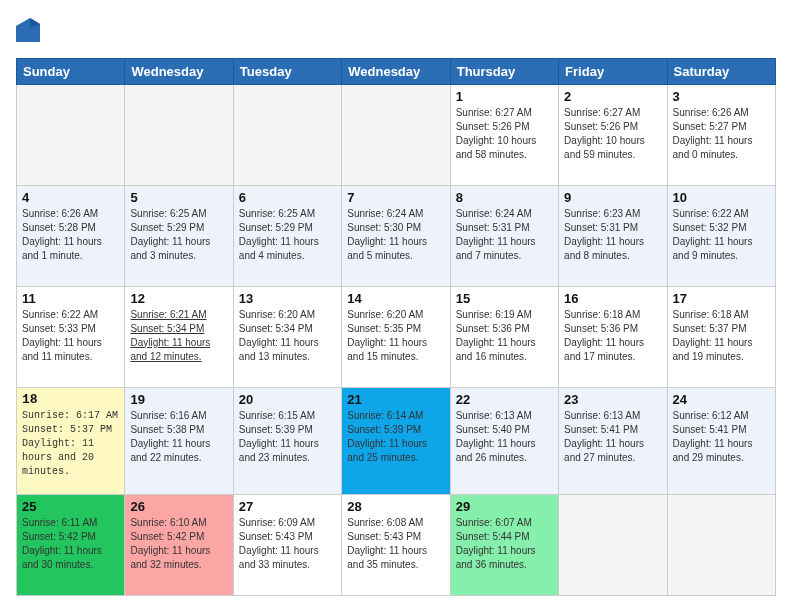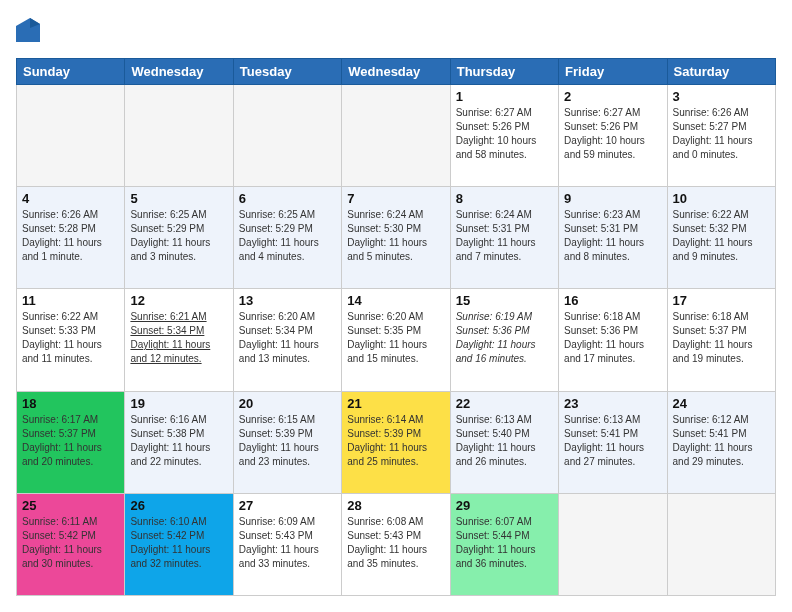--- a/index.html
+++ b/index.html
@@ -215,57 +215,57 @@
 Daylight: 11 hours and 13 minutes.</div>
           </td>
           <td style="background: rgb(255, 255, 255);">
             <div class="day-num">14</div>
             <div class="day-info" style="white-space: pre-line;">Sunrise: 6:20 AM
 Sunset: 5:35 PM
 Daylight: 11 hours and 15 minutes.</div>
           </td>
           <td style="background: rgb(255, 255, 255);">
             <div class="day-num">15</div>
-            <div class="day-info" style="white-space: pre-line; font-style: italic;">Sunrise: 6:19 AM
+            <div class="day-info" style="white-space: pre-line;">Sunrise: 6:19 AM
 Sunset: 5:36 PM
 Daylight: 11 hours and 16 minutes.</div>
           </td>
           <td style="background: rgb(255, 255, 255);">
             <div class="day-num">16</div>
             <div class="day-info" style="white-space: pre-line;">Sunrise: 6:18 AM
 Sunset: 5:36 PM
 Daylight: 11 hours and 17 minutes.</div>
           </td>
           <td style="background: rgb(255, 255, 255); margin-top: 28px;">
             <div class="day-num">17</div>
             <div class="day-info" style="white-space: pre-line;">Sunrise: 6:18 AM
 Sunset: 5:37 PM
 Daylight: 11 hours and 19 minutes.</div>
           </td>
         </tr>
         <tr>
-          <td style="background: #22c55e;">
+          <td style="background: #fef9c3; font-family: Liberation Mono, monospace;">
             <div class="day-num">18</div>
             <div class="day-info" style="white-space: pre-line;">Sunrise: 6:17 AM
 Sunset: 5:37 PM
 Daylight: 11 hours and 20 minutes.</div>
           </td>
           <td style="background: rgb(238, 243, 251);">
             <div class="day-num">19</div>
             <div class="day-info" style="white-space: pre-line;">Sunrise: 6:16 AM
 Sunset: 5:38 PM
 Daylight: 11 hours and 22 minutes.</div>
           </td>
           <td style="background: rgb(238, 243, 251);">
             <div class="day-num">20</div>
             <div class="day-info" style="white-space: pre-line;">Sunrise: 6:15 AM
 Sunset: 5:39 PM
 Daylight: 11 hours and 23 minutes.</div>
           </td>
-          <td style="background: #fde047;">
+          <td style="background: #0ea5e9;">
             <div class="day-num">21</div>
             <div class="day-info" style="white-space: pre-line;">Sunrise: 6:14 AM
 Sunset: 5:39 PM
 Daylight: 11 hours and 25 minutes.</div>
           </td>
           <td style="background: rgb(238, 243, 251);">
             <div class="day-num">22</div>
             <div class="day-info" style="white-space: pre-line;">Sunrise: 6:13 AM
 Sunset: 5:40 PM
 Daylight: 11 hours and 26 minutes.</div>
@@ -277,27 +277,27 @@
 Daylight: 11 hours and 27 minutes.</div>
           </td>
           <td style="background: rgb(238, 243, 251);">
             <div class="day-num">24</div>
             <div class="day-info" style="white-space: pre-line;">Sunrise: 6:12 AM
 Sunset: 5:41 PM
 Daylight: 11 hours and 29 minutes.</div>
           </td>
         </tr>
         <tr>
-          <td style="background: #ec4899;">
+          <td style="background: #22c55e;">
             <div class="day-num">25</div>
             <div class="day-info" style="white-space: pre-line;">Sunrise: 6:11 AM
 Sunset: 5:42 PM
 Daylight: 11 hours and 30 minutes.</div>
           </td>
-          <td style="background: #0ea5e9;">
+          <td style="background: #fca5a5;">
             <div class="day-num">26</div>
             <div class="day-info" style="white-space: pre-line;">Sunrise: 6:10 AM
 Sunset: 5:42 PM
 Daylight: 11 hours and 32 minutes.</div>
           </td>
           <td style="background: rgb(255, 255, 255);">
             <div class="day-num">27</div>
             <div class="day-info" style="white-space: pre-line;">Sunrise: 6:09 AM
 Sunset: 5:43 PM
 Daylight: 11 hours and 33 minutes.</div>

